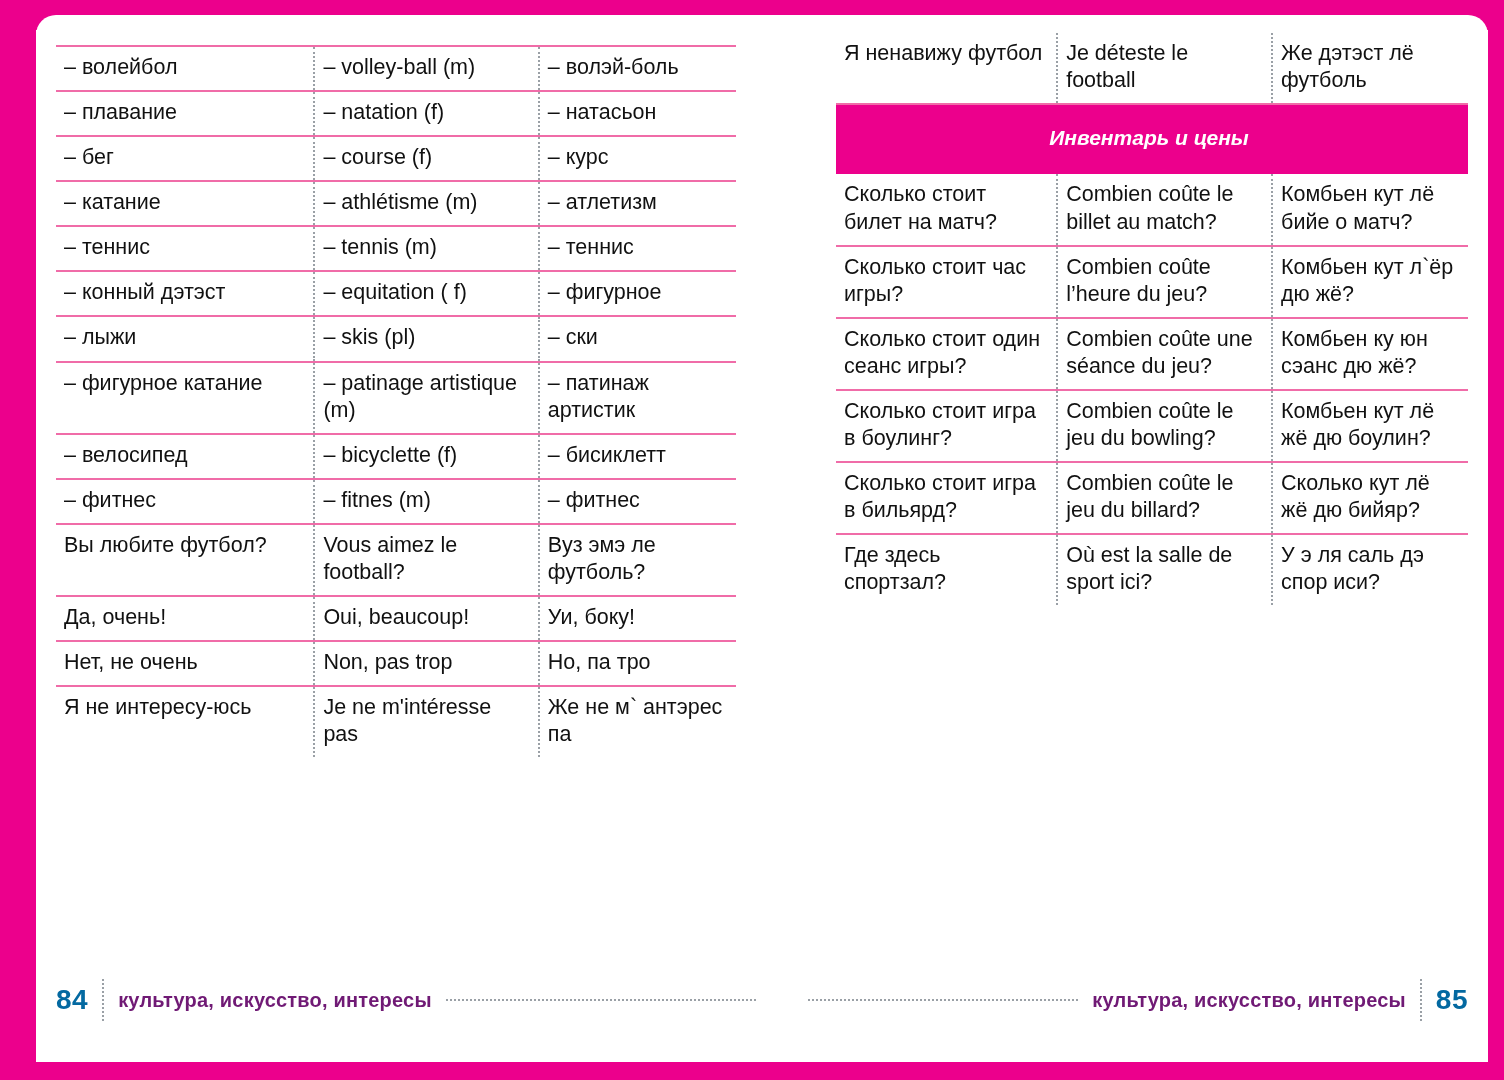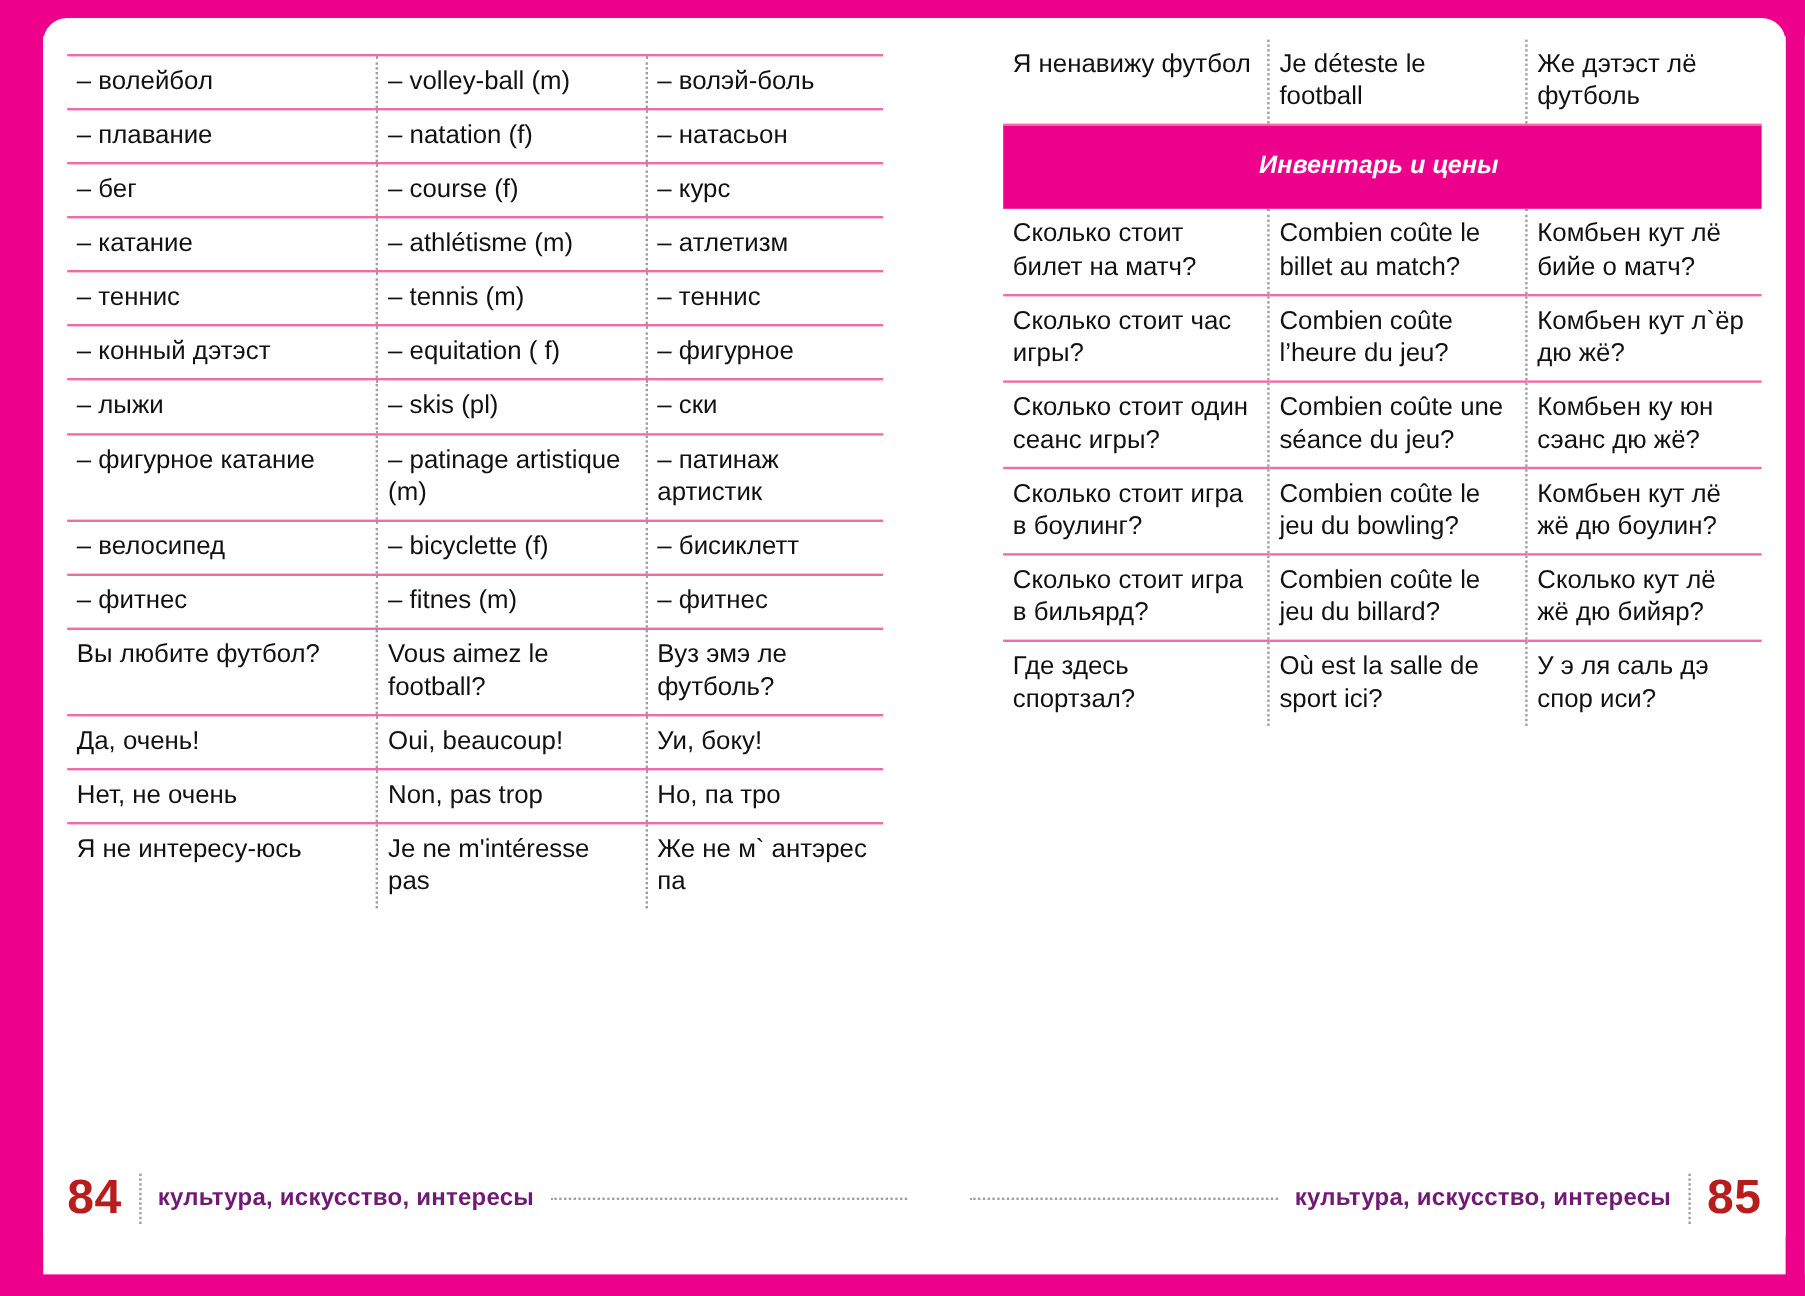--- a/index.html
+++ b/index.html
@@ -128,23 +128,23 @@
   .footer-left {
     left: 20px;
     width: 700px;
   }
   .footer-right {
     right: 20px;
     width: 660px;
     justify-content: flex-end;
   }
   .page-num {
-    font-size: 40px;
+    font-size: 28px;
     font-weight: bold;
-    color: #b91c1c;
+    color: #0369a1;
     font-family: "Liberation Sans", sans-serif;
     letter-spacing: 0.5px;
   }
   .footer-caption {
     font-size: 20px;
     color: #701a75;
     font-weight: bold;
     letter-spacing: 0.2px;
     white-space: nowrap;
   }

